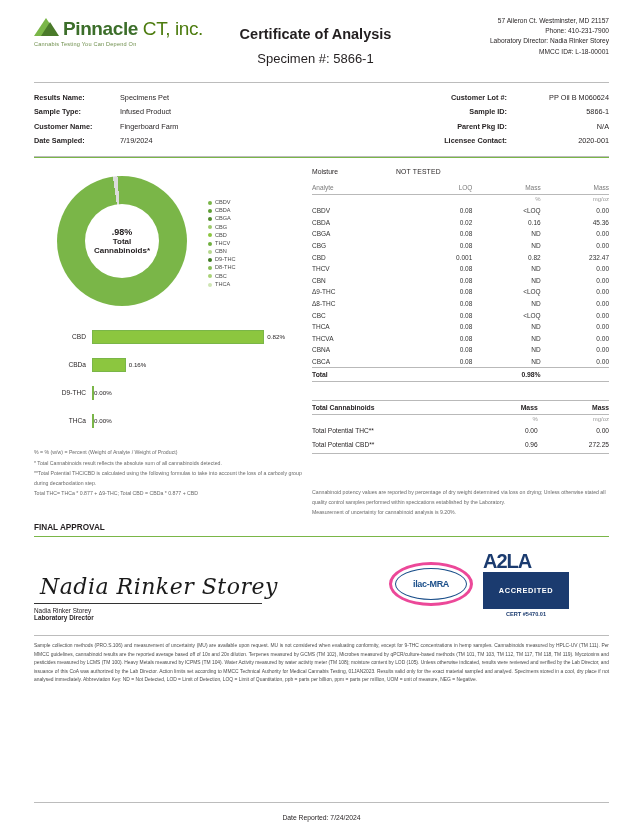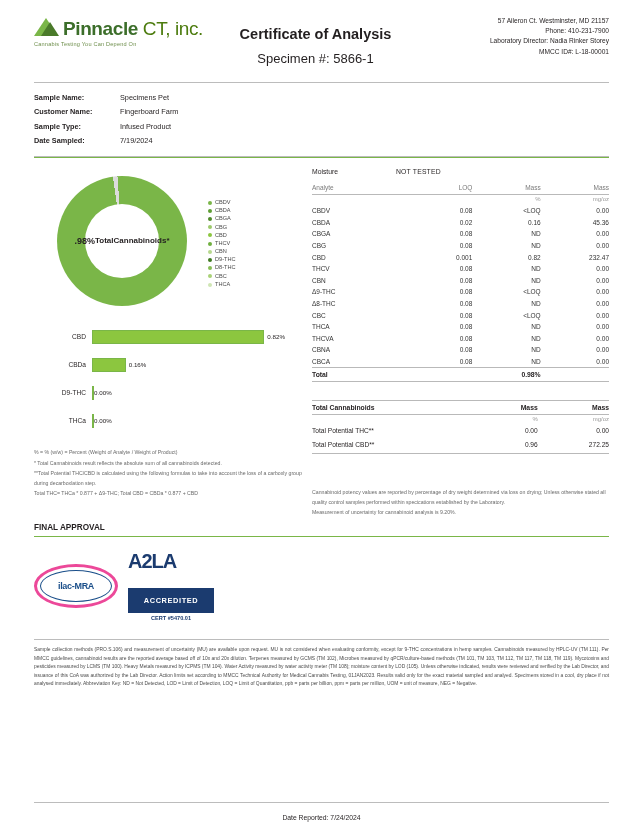--- a/index.html
+++ b/index.html
@@ -60,21 +60,21 @@
   .donut .ring {
     position:absolute; left:5px; top:2px; width:130px; height:130px; border-radius:50%;
     background:
       conic-gradient(from 0deg,
         #7ab648 0deg 352deg,
         #dcdcdc 352deg 356deg,
         #7ab648 356deg 360deg);
   }
   .donut .hole {
     position:absolute; left:33px; top:30px; width:74px; height:74px; border-radius:50%;
-    background:#fff; display:flex; flex-direction:row; align-items:center; justify-content:center;
+    background:#fff; display:flex; flex-direction:column; align-items:center; justify-content:center;
   }
   .donut .pct { font-size:9px; font-weight:bold; }
   .donut .lbl1 { font-size:8px; font-weight:bold; line-height:1.15; }
   .donut .lbl2 { font-size:8px; font-weight:bold; line-height:1.15; }
   .legend { margin-left:6px; margin-top:26px; }
   .legend-item { display:flex; align-items:center; font-size:5.6px; line-height:1.0; margin-bottom:2.6px; color:#4a4a4a; }
   .legend-dot { width:4px; height:4px; border-radius:50%; margin-right:3px; flex:none; }
 
   
   .bars { margin-top:12px; }
@@ -126,21 +126,21 @@
   .sig-rule { border-top:1px solid #333; margin-top:4px; width:228px; }
   .sig-name { font-size:6.4px; margin-top:3px; }
   .sig-role { font-size:6.4px; font-weight:bold; }
 
   .badges { display:flex; align-items:center; gap:10px; padding-right:40px; padding-bottom:4px; }
   .ilac { width:84px; height:44px; border-radius:50%/50%; border:3px solid #ec4899; position:relative; display:flex; align-items:center; justify-content:center; }
   .ilac .ring2 { position:absolute; left:3px; top:3px; right:3px; bottom:3px; border:1px solid #1b4f8a; border-radius:50%; }
   .ilac .txt { font-size:9px; font-weight:bold; color:#1b4f8a; letter-spacing:-0.3px; z-index:2; }
   .a2la { width:86px; }
   .a2la .mark { font-size:20px; font-weight:bold; color:#1b3b6f; letter-spacing:-1px; line-height:1; }
-  .a2la .acc { background:#1b3b6f; color:#fff; font-size:7.4px; font-weight:bold; text-align:center; letter-spacing:0.6px; padding:8px 0; margin-top:17px; }
+  .a2la .acc { background:#1b3b6f; color:#fff; font-size:7.4px; font-weight:bold; text-align:center; letter-spacing:0.6px; padding:14px 0; margin-top:1px; }
   .a2la .cert { font-size:5.6px; text-align:center; color:#1b3b6f; margin-top:1.5px; font-weight:bold; }
 
   
   .foot-rule { border-top:1px solid #bcbcbc; margin-top:14px; }
   .fine { font-size:4.9px; line-height:1.75; color:#4a4a4a; text-align:justify; margin-top:6px; }
   .date-rep { position:absolute; left:0; right:0; bottom:12px; text-align:center; font-size:6.8px; }
   .date-rule { border-top:1px solid #bcbcbc; position:absolute; left:34px; right:34px; bottom:30px; }
 </style>
 </head>
 <body>
@@ -170,34 +170,52 @@
       <div>Laboratory Director: Nadia Rinker Storey</div>
       <div>MMCC ID#: L-18-00001</div>
     </div>
   </div>
 
   <hr class="rule rule-top">
 
   <div class="info">
     <div class="info-col left">
       <div class="info-row">
-          <div class="lbl">Sample Name:</div>
+          <div class="lbl">Results Name:</div>
           <div class="val">Specimens Pet</div>
+        </div>
+      <div class="info-row">
+          <div class="lbl">Sample Type:</div>
+          <div class="val">Infused Product</div>
         </div>
       <div class="info-row">
           <div class="lbl">Customer Name:</div>
           <div class="val">Fingerboard Farm</div>
         </div>
       <div class="info-row">
-          <div class="lbl">Sample Type:</div>
-          <div class="val">Infused Product</div>
-        </div>
-      <div class="info-row">
           <div class="lbl">Date Sampled:</div>
           <div class="val">7/19/2024</div>
+        </div>
+    </div>
+    <div class="info-col right">
+      <div class="info-row">
+          <div class="lbl">Customer Lot #:</div>
+          <div class="val">PP Oil B M060624</div>
+        </div>
+      <div class="info-row">
+          <div class="lbl">Sample ID:</div>
+          <div class="val">5866-1</div>
+        </div>
+      <div class="info-row">
+          <div class="lbl">Parent Pkg ID:</div>
+          <div class="val">N/A</div>
+        </div>
+      <div class="info-row">
+          <div class="lbl">Licensee Contact:</div>
+          <div class="val">2020-001</div>
         </div>
     </div>
   </div>
 
   <hr class="rule">
 
   <div class="sec-underline"></div>
 
   <div class="body-cols">
 
@@ -460,20 +478,26 @@
         <div>Measurement of uncertainty for cannabinoid analysis is 9.20%.</div>
       </div>
     </div>
   </div>
 
   <div class="final">
     <div class="final-title">FINAL APPROVAL</div>
     <div class="final-rule"></div>
 
     <div class="sign-area">
+      <div class="sig-block">
+        <div class="sig">Nadia Rinker Storey</div>
+        <div class="sig-rule"></div>
+        <div class="sig-name">Nadia Rinker Storey</div>
+        <div class="sig-role">Laboratory Director</div>
+      </div>
 
       <div class="badges">
         <div class="ilac">
           <div class="ring2"></div>
           <div class="txt">ilac-MRA</div>
         </div>
         <div class="a2la">
           <div class="mark">A2LA</div>
           <div class="acc">ACCREDITED</div>
           <div class="cert">CERT #5470.01</div>

